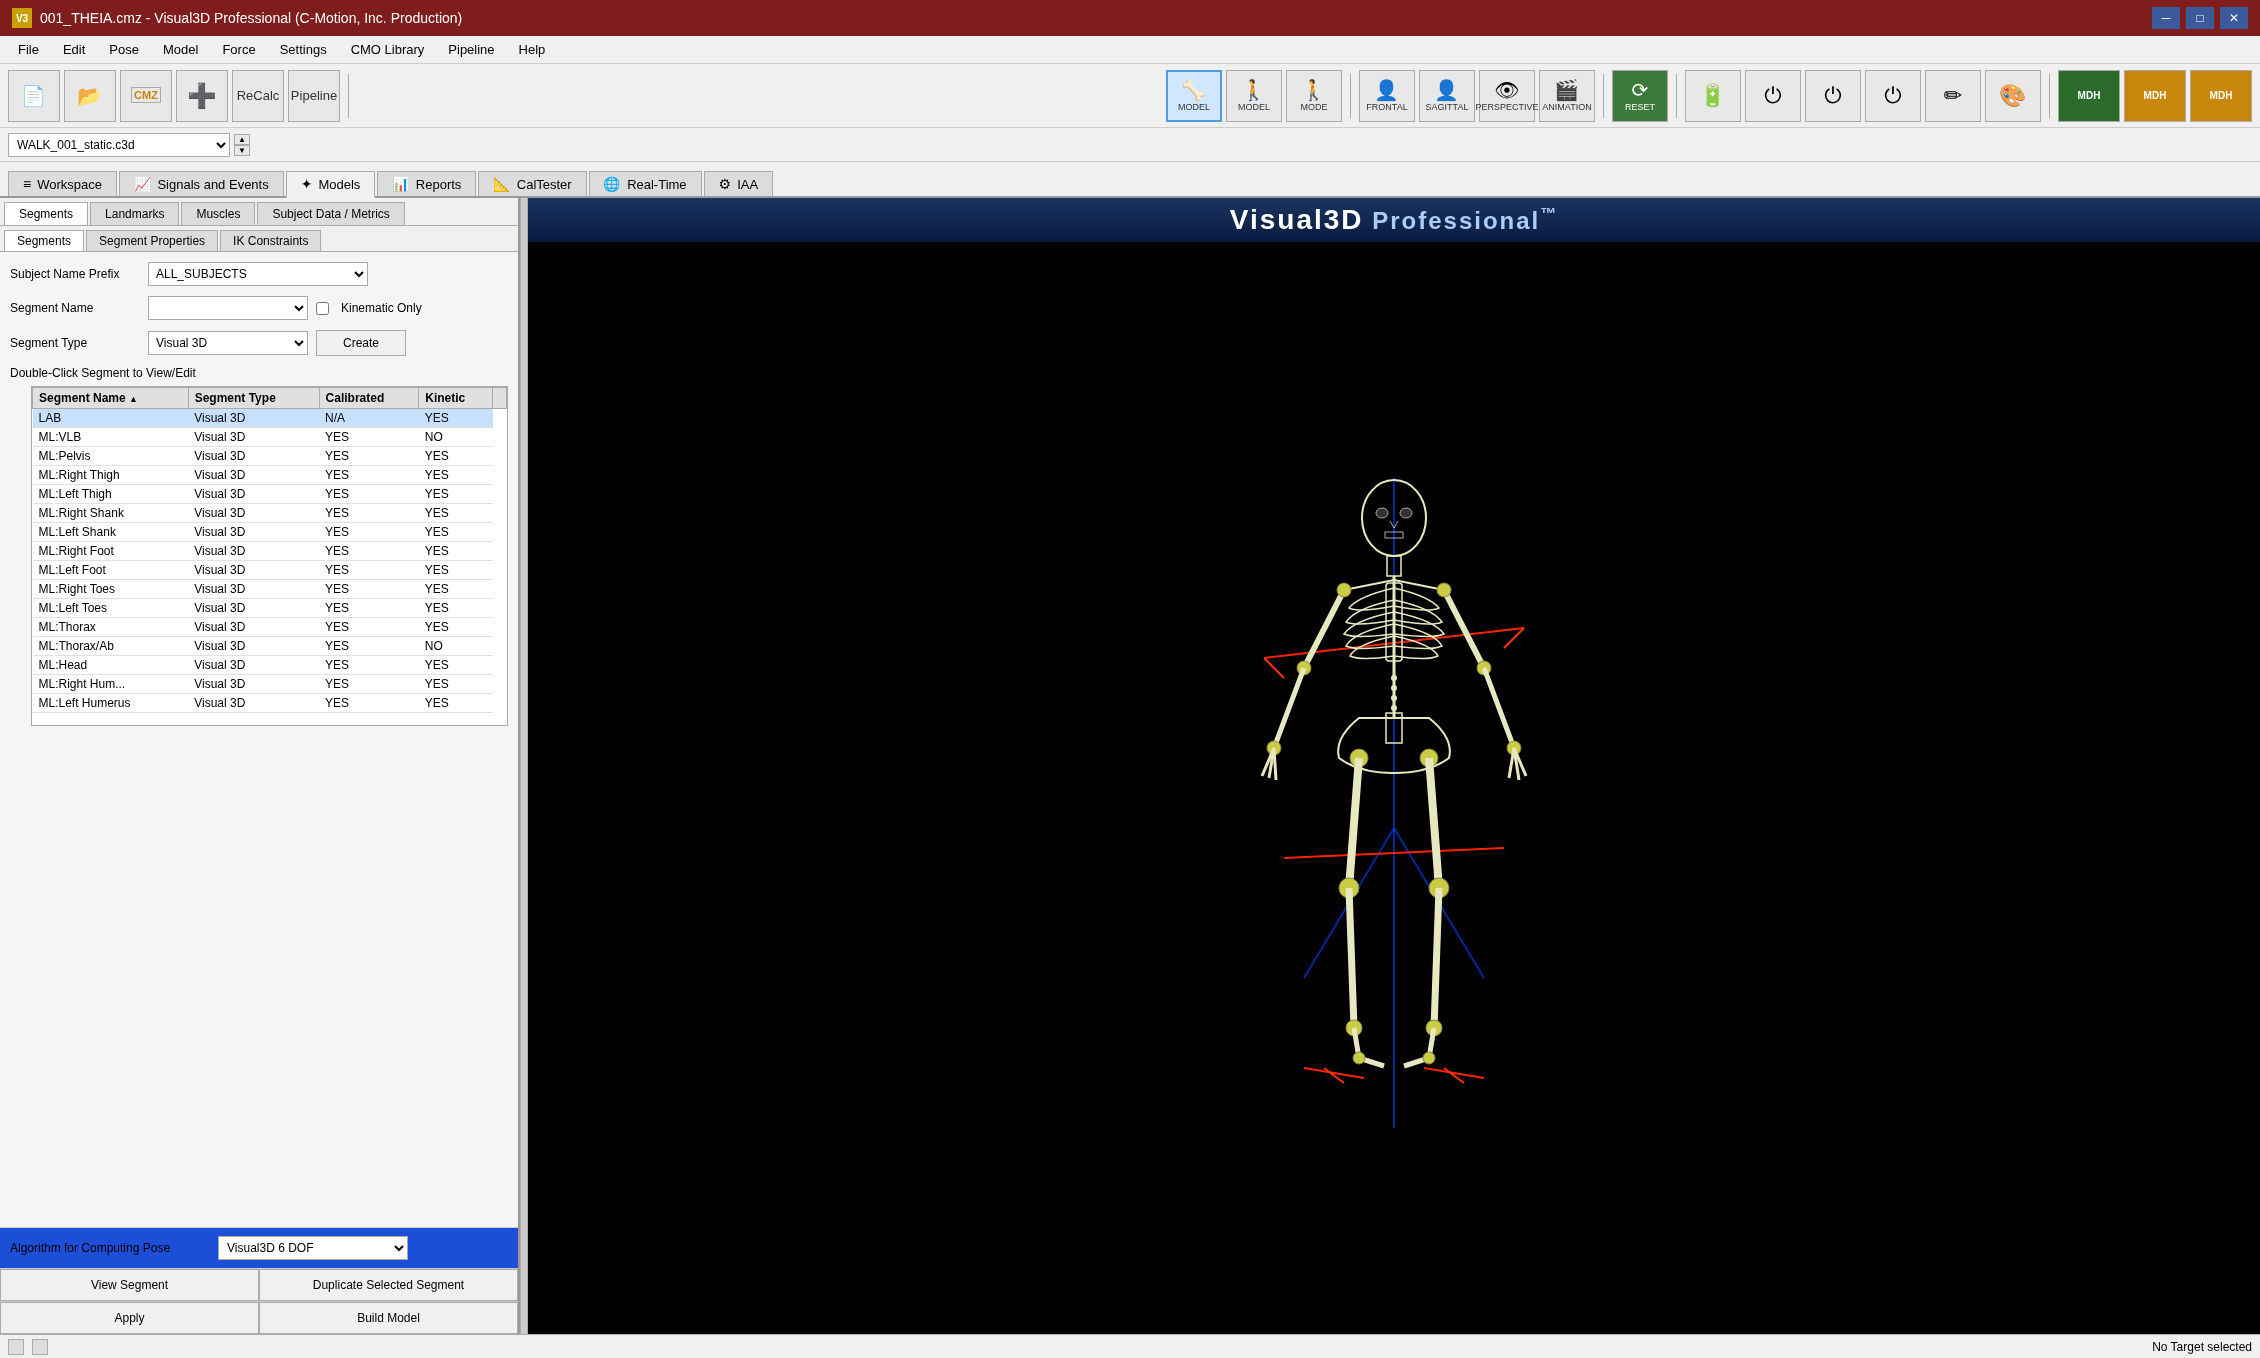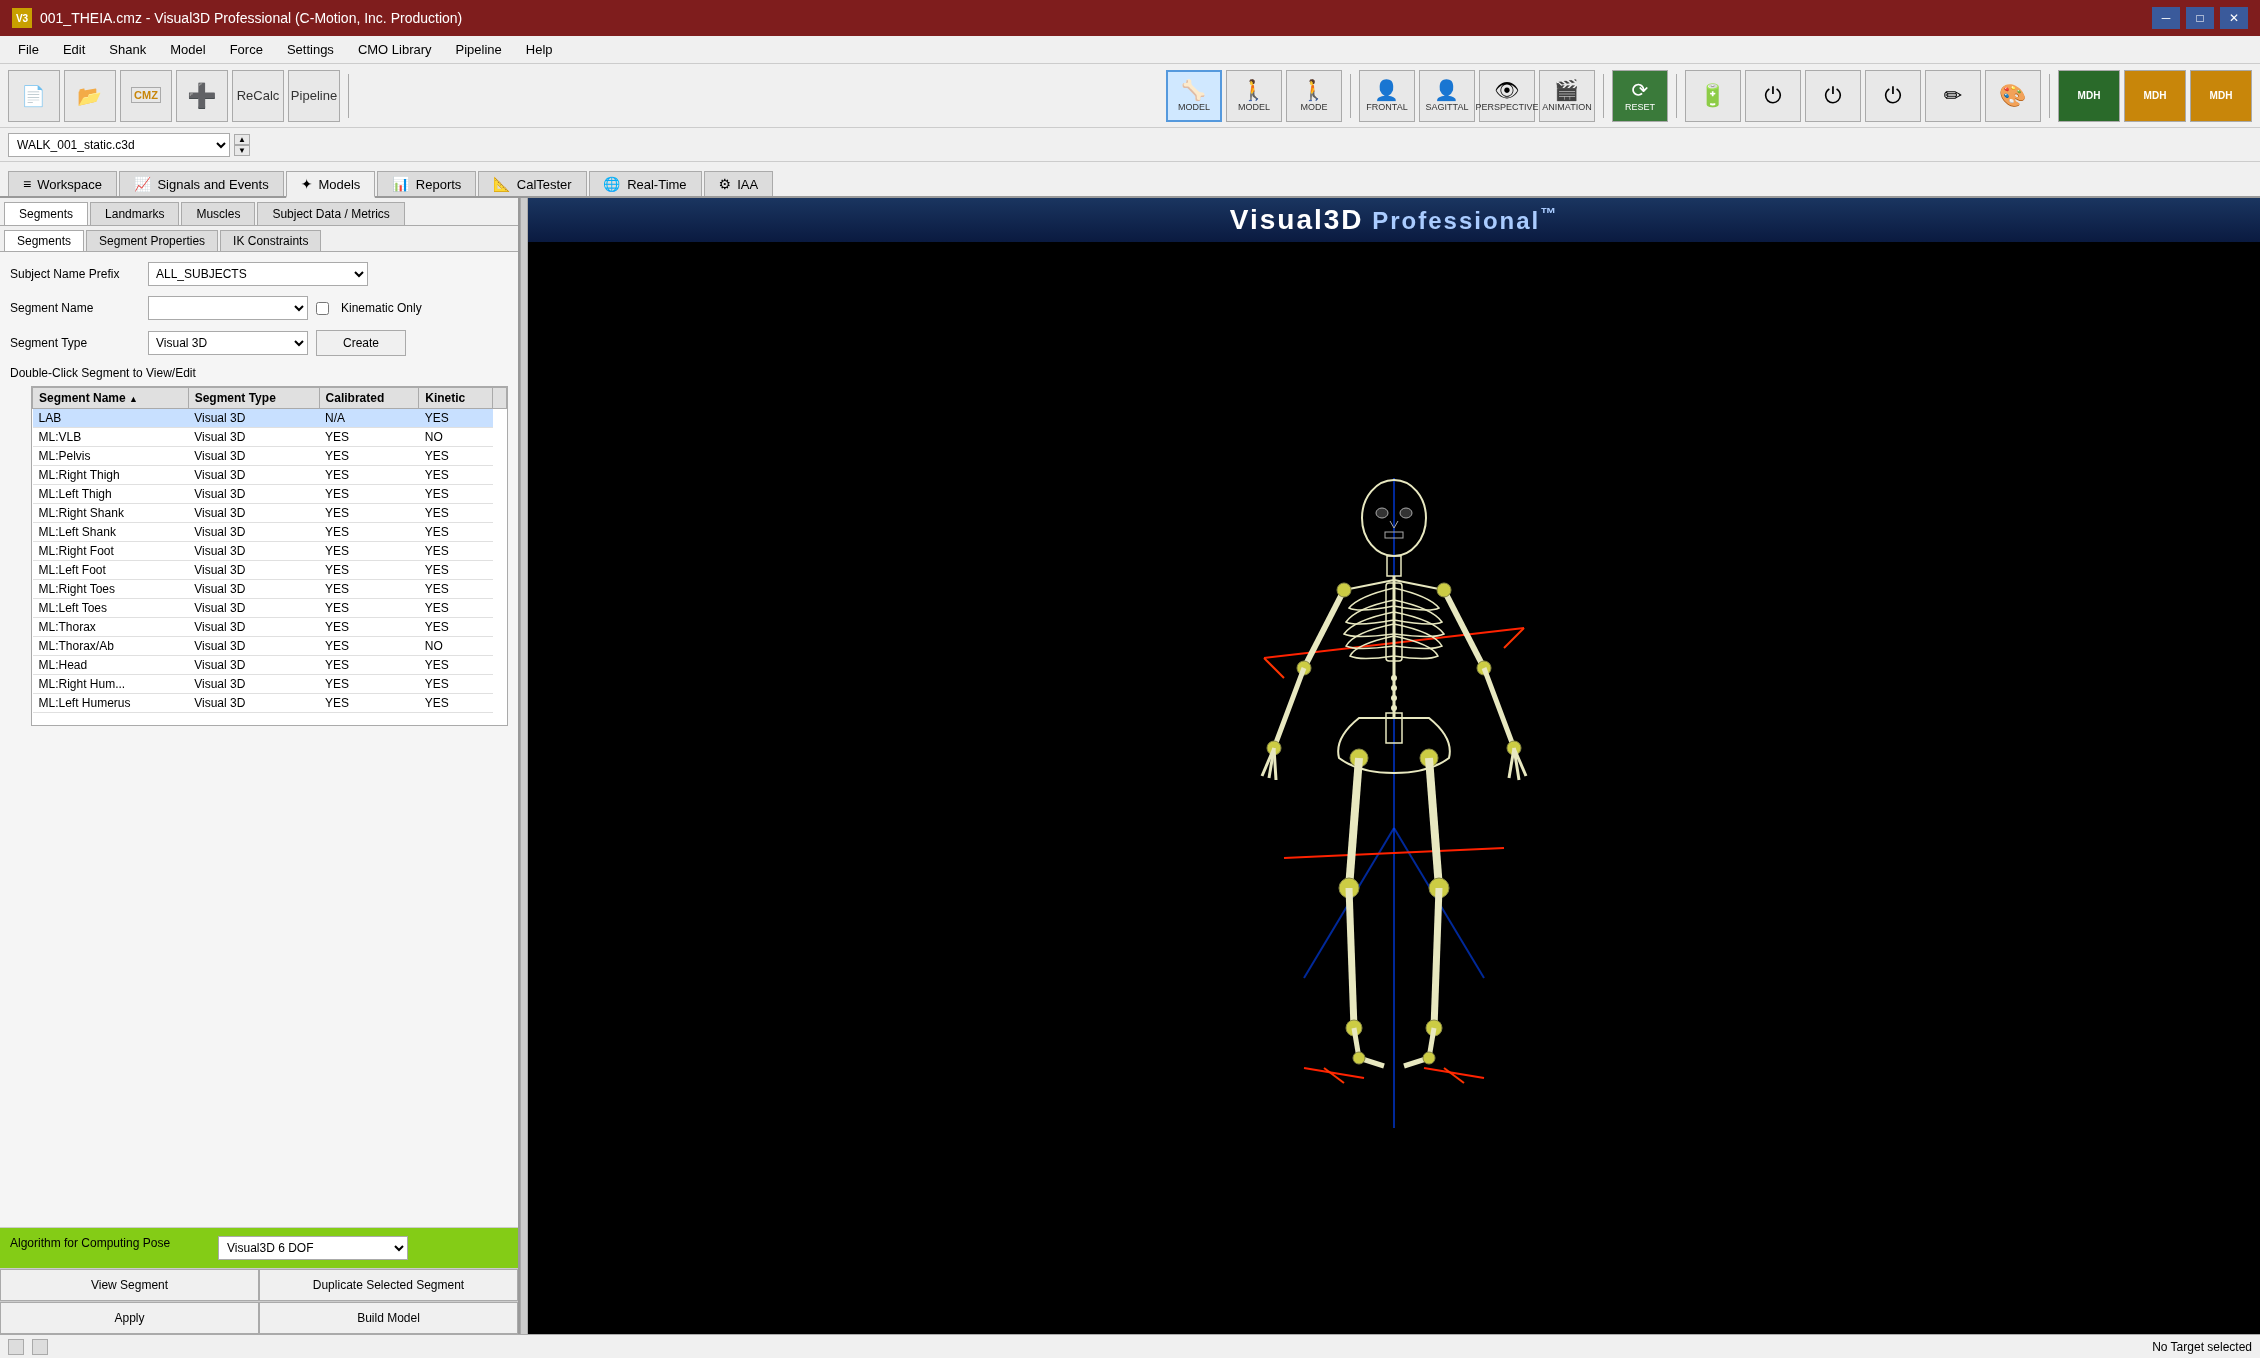--- a/index.html
+++ b/index.html
@@ -73,21 +73,21 @@
     .instruction-text { font-size: 12px; margin-bottom: 6px; color: #000; }
 
     
     .seg-table-container { border: 1px solid #aaa; overflow-y: scroll; height: 340px; background: white; margin-left: 21px; }
     .seg-table { width: 100%; border-collapse: collapse; }
     .seg-table th { background: #e0e0e0; border: 1px solid #aaa; padding: 3px 6px; font-size: 12px; text-align: left; position: sticky; top: 0; cursor: pointer; white-space: nowrap; }
     .seg-table td { border-bottom: 1px solid #e0e0e0; padding: 2px 6px; font-size: 12px; white-space: nowrap; }
     .sort-icon { font-size: 9px; }
 
     
-    .algo-row { display: flex; padding: 8px 10px; border-top: 1px solid #ccc; gap: 8px; background: #84cc16; }
+    .algo-row { display: flex; align-items: center; padding: 8px 10px; border-top: 1px solid #ccc; gap: 8px; background: #1d4ed8; }
     .algo-label { font-size: 12px; width: 200px; }
     .algo-select { height: 24px; width: 190px; border: 1px solid #aaa; background: white; font-size: 12px; padding: 0 4px; cursor: pointer; }
     .bottom-btn { flex: 1; height: 32px; background: #f0f0f0; border: 1px solid #aaa; cursor: pointer; font-size: 12px; }
 
     
     .right-panel { flex: 1; background: #000; position: relative; overflow: hidden; }
     .viewport-header { background: linear-gradient(to bottom, #1a3560, #0a1a40); height: 44px; display: flex; align-items: center; justify-content: center; }
     .viewport-title { color: white; font-size: 28px; font-weight: bold; letter-spacing: 2px; }
     .viewport-title span { color: #aaccff; }
     .viewport-canvas { width: 100%; height: calc(100% - 44px); position: relative; display: flex; align-items: center; justify-content: center; }
@@ -121,21 +121,21 @@
   <div class="title-bar-controls">
     <button class="title-btn">─</button>
     <button class="title-btn">□</button>
     <button class="title-btn close">✕</button>
   </div>
 </div>
 
 <div class="menu-bar">
   <span class="menu-item">File</span>
   <span class="menu-item">Edit</span>
-  <span class="menu-item">Shank</span>
+  <span class="menu-item">Pose</span>
   <span class="menu-item">Model</span>
   <span class="menu-item">Force</span>
   <span class="menu-item">Settings</span>
   <span class="menu-item">CMO Library</span>
   <span class="menu-item">Pipeline</span>
   <span class="menu-item">Help</span>
 </div>
 
 <div class="toolbar">
   <button class="toolbar-btn">

